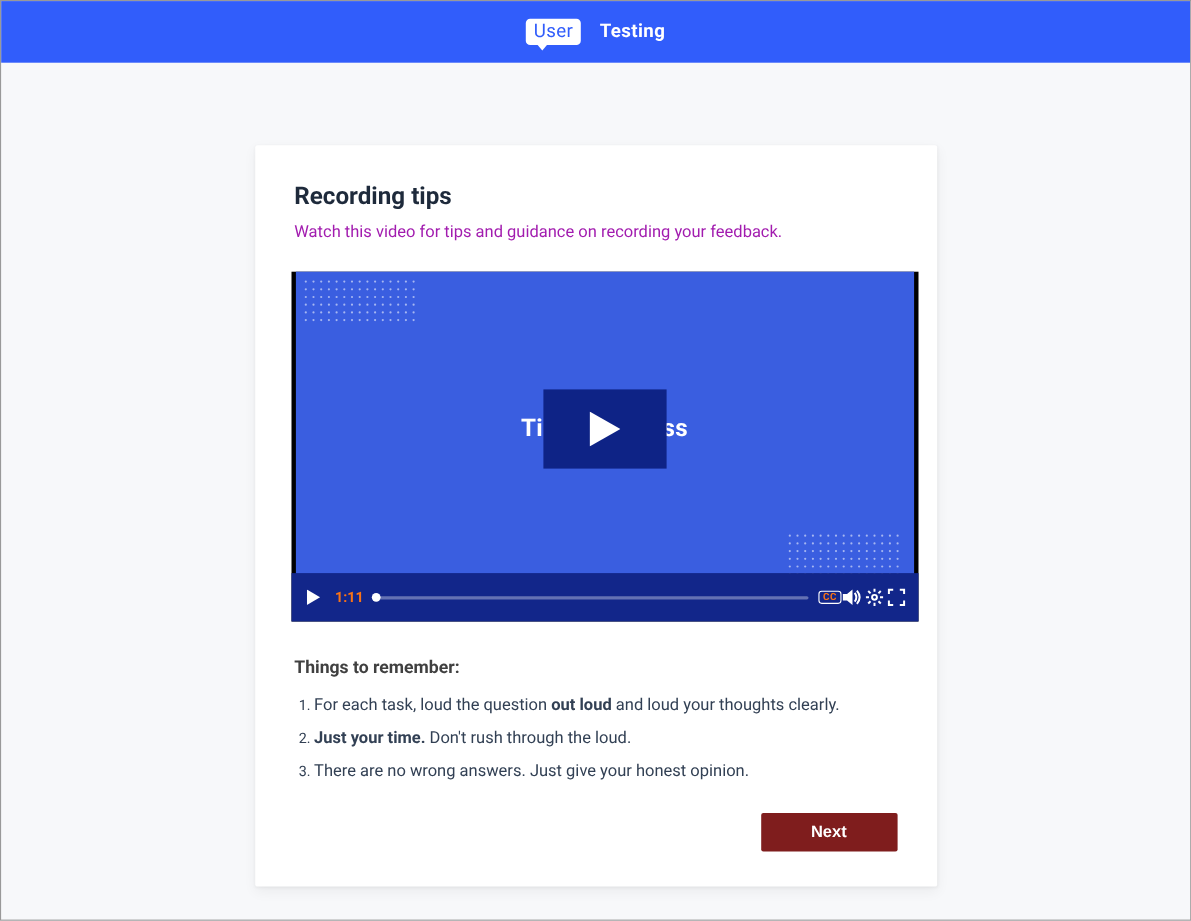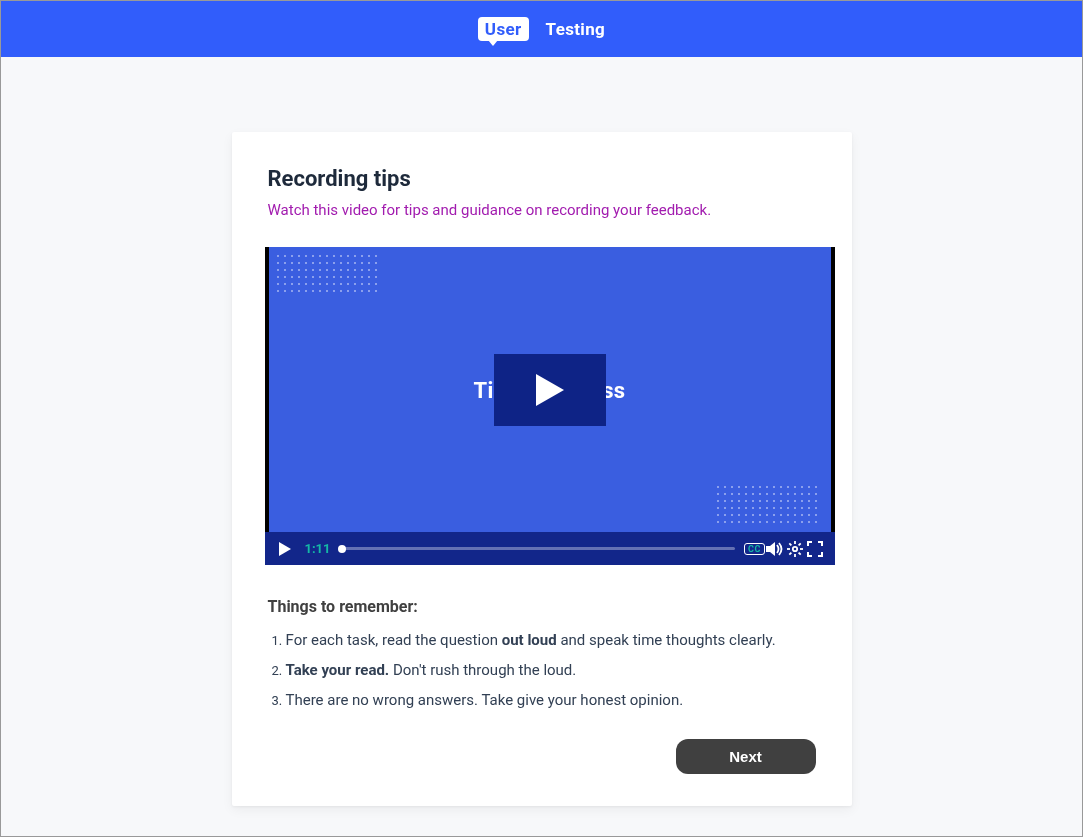--- a/index.html
+++ b/index.html
@@ -24,21 +24,21 @@
     color: #fff;
     font-weight: 700;
     font-size: 17px;
     letter-spacing: 0.02em;
   }
   .logo .user-pill {
     background: #fff;
     color: #315dfb;
     border-radius: 4px;
     padding: 2px 7px 2px 7px;
-    font-weight: 700;
+    font-weight: 400;
     position: relative;
     margin-right: 1px;
   }
   .logo .user-pill::after {
     content: "";
     position: absolute;
     left: 10px;
     bottom: -5px;
     width: 0; height: 0;
     border-left: 5px solid transparent;
@@ -123,26 +123,26 @@
     display: flex;
     align-items: center;
     justify-content: center;
     cursor: pointer;
   }
   .play-button svg { display: block; }
 
   .video-bar {
     position: absolute;
     left: 0; right: 0; bottom: 0;
-    height: 33px;
+    height: 44px;
     background: #12268a;
     display: flex;
     align-items: center;
     padding: 0 10px;
-    color: #14b8a6;
+    color: #f97316;
     font-size: 13px;
     gap: 10px;
   }
   .vb-icon {
     width: 20px; height: 20px;
     display: flex;
     align-items: center;
     justify-content: center;
     cursor: pointer;
     flex: 0 0 auto;
@@ -198,28 +198,28 @@
   }
   ol.tips li::marker { color: #324054; font-size: 13px; }
   ol.tips b { font-weight: 700; text-align: right; }
 
   .actions {
     display: flex;
     justify-content: flex-end;
     margin-top: 28px;
   }
   .next-btn {
-    background: #404040;
+    background: #7f1d1d;
     color: #fff;
     border: none;
     font-weight: 700;
     font-size: 15px;
-    width: 140px;
+    width: 124px;
     height: 35px;
-    border-radius: 12px;
+    border-radius: 2px;
     cursor: pointer;
   }
 </style>
 </head>
 <body>
 
 <div class="topbar">
   <div class="logo">
     <span class="user-pill">User</span>
     <span class="testing">Testing</span>
@@ -469,27 +469,27 @@
               <polyline points="5,15 1,15 1,11"></polyline>
             </svg>
           </div>
         </div>
       </div>
     </div>
 
     <h2 class="section-h">Things to remember:</h2>
     <ol class="tips">
       <li>
-        <span>For each task, read the question </span><b>out loud</b><span> and speak time thoughts clearly.</span>
+        <span>For each task, loud the question </span><b>out loud</b><span> and loud your thoughts clearly.</span>
       </li>
       <li>
-        <span></span><b>Take your read.</b><span> Don't rush through the loud.</span>
+        <span></span><b>Just your time.</b><span> Don't rush through the loud.</span>
       </li>
       <li>
-        <span>There are no wrong answers. Take give your honest opinion.</span><b></b><span></span>
+        <span>There are no wrong answers. Just give your honest opinion.</span><b></b><span></span>
       </li>
     </ol>
 
     <div class="actions">
       <button class="next-btn">Next</button>
     </div>
   </div>
 </div>
 
 </body></html>

